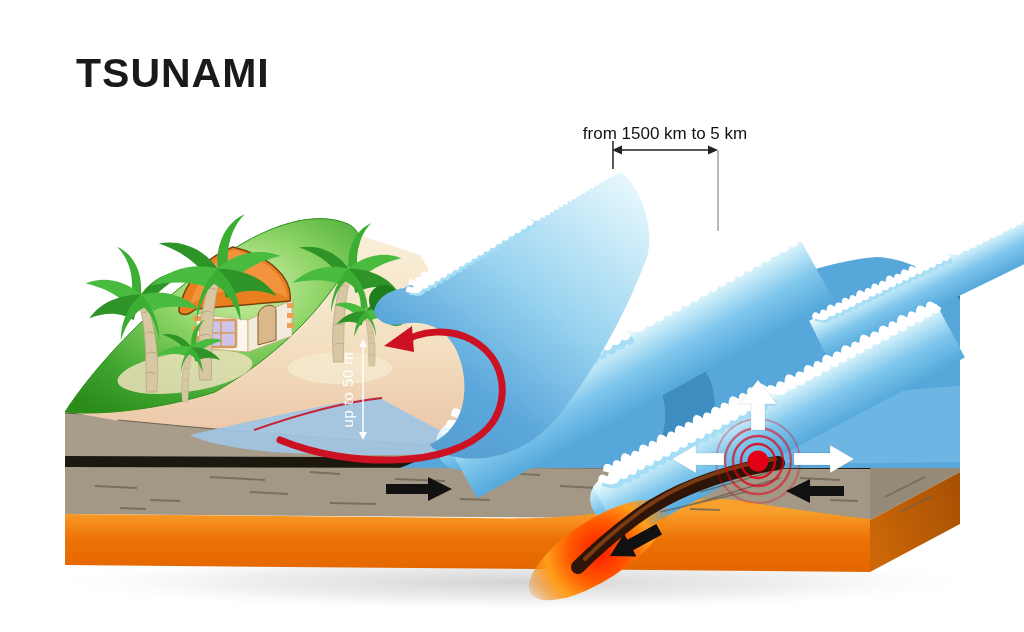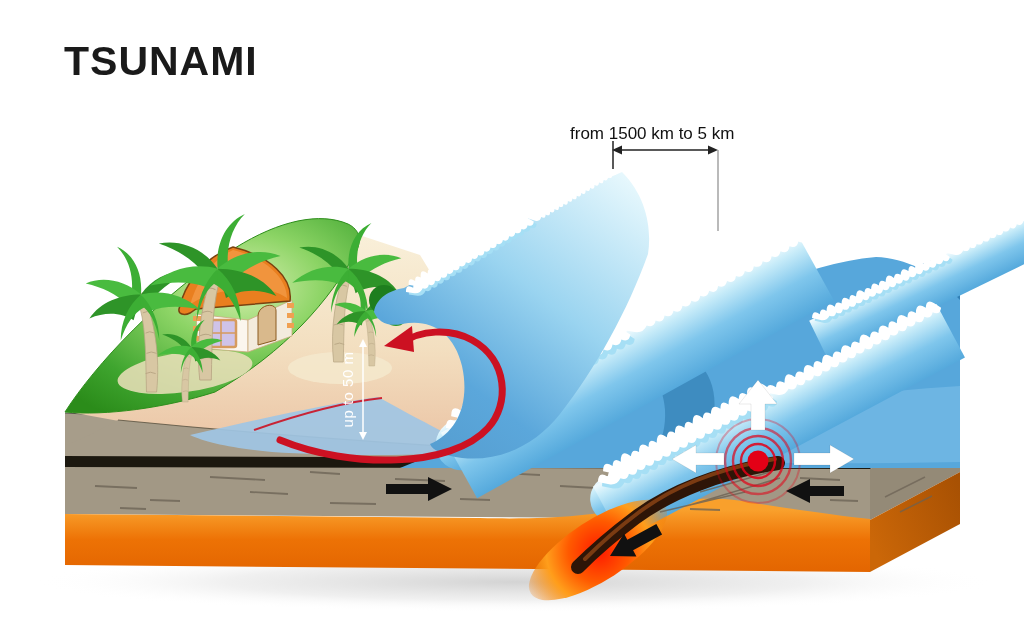--- a/index.html
+++ b/index.html
@@ -2,25 +2,25 @@
 <html><head>
 <meta charset="utf-8">
 <style>
   html,body{margin:0;padding:0;background:#fff;}
   .canvas{
     position:relative;width:1024px;height:632px;background:#fff;overflow:hidden;
     font-family:"Liberation Sans",sans-serif;
   }
   .canvas svg{position:absolute;left:0;top:0;}
   .page-title{
-    position:absolute;left:60px;top:34px;margin:4px;
+    position:absolute;left:60px;top:34px;margin:16px;
     font-size:41px;font-weight:bold;letter-spacing:1px;color:#1a1a1a;
   }
   .measure-label{
-    position:absolute;left:570px;top:124px;width:190px;
+    position:absolute;left:570px;top:124px;width:190px;text-align:center;
     font-size:17px;color:#111;
   }
   .height-label-wrap{
     position:absolute;left:303px;top:344px;width:90px;height:90px;
     display:flex;align-items:center;justify-content:center;pointer-events:none;
   }
   .height-label-wrap span{
     transform:rotate(-90deg);white-space:nowrap;color:#fff;
     font-size:15px;letter-spacing:.5px;
   }

